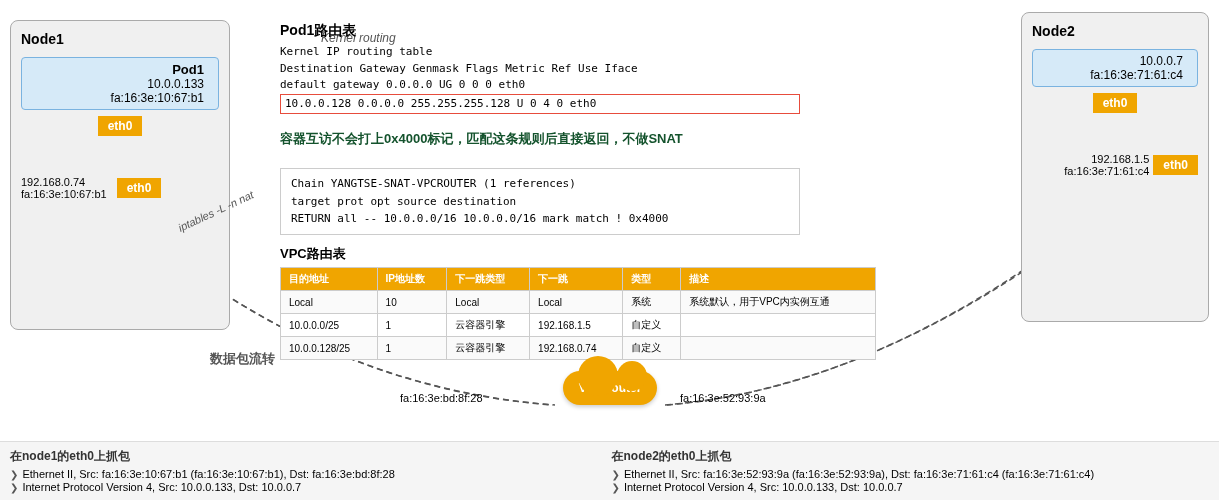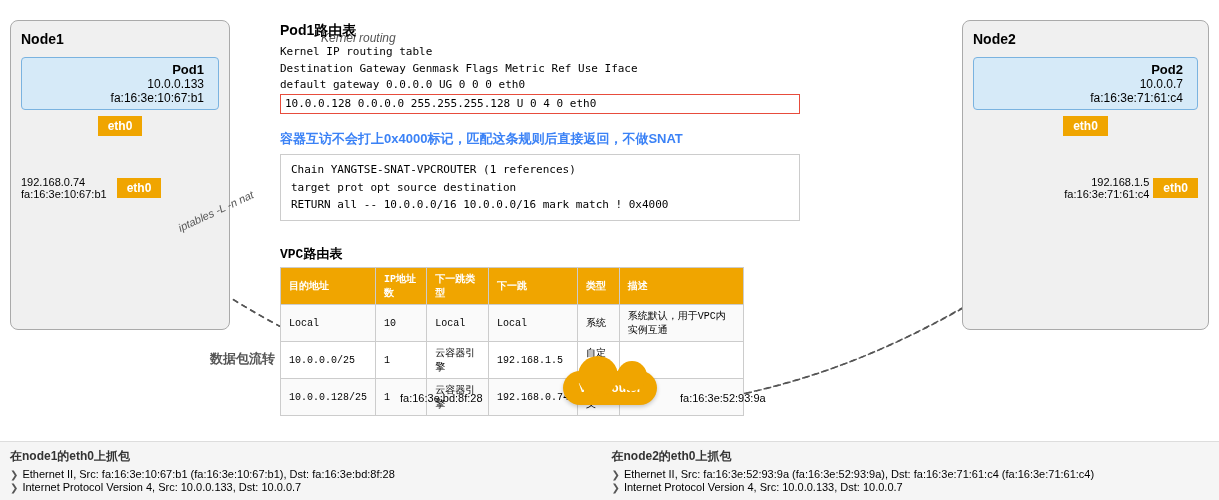--- a/index.html
+++ b/index.html
@@ -87,39 +87,38 @@
     
     .snat-box {
       position: absolute;
       top: 130px;
       left: 280px;
       width: 520px;
     }
     .snat-title {
       font-weight: bold;
       font-size: 13px;
-      color: #3b82f6;
-      margin-bottom: 6px;
+      color: #14532d;
+      margin-bottom: 20px;
     }
     .snat-chain-text {
       font-family: monospace;
       font-size: 11px;
       line-height: 1.6;
       background: #fff;
       border: 1px solid #ccc;
       padding: 6px 10px;
     }
 
     
     .vpc-table-box {
       position: absolute;
       top: 245px;
       left: 280px;
-      width: 464px;
-      font-family: Liberation Mono, monospace;
+      width: 596px;
     }
     .vpc-table-title {
       font-weight: bold;
       font-size: 13px;
       margin-bottom: 4px;
     }
     table.vpc-table {
       border-collapse: collapse;
       width: 100%;
       font-size: 10px;
@@ -356,25 +355,24 @@
             <td>1</td>
             <td>云容器引擎</td>
             <td>192.168.0.74</td>
             <td>自定义</td>
             <td></td>
           </tr>
         </tbody>
     </table>
   </div>
 
-  <div class="node-box" style="right:10px; top:20px; width:247px; height:310px;">
+  <div class="node-box" style="right:10px; top:12px; width:188px; height:310px;">
     <div class="node-title">Node2</div>
 
     <div class="pod-box" style="margin:10px 0 6px 0;">
-      <div class="pod-title">Pod2</div>
       <div>10.0.0.7</div>
       <div>fa:16:3e:71:61:c4</div>
     </div>
 
     <div style="text-align:center; margin-bottom:4px;">
       <span class="eth-badge">eth0</span>
     </div>
 
     <div style="display:flex; align-items:center; margin-top:40px; gap:4px; justify-content:flex-end;">
       <div style="text-align:right;">

